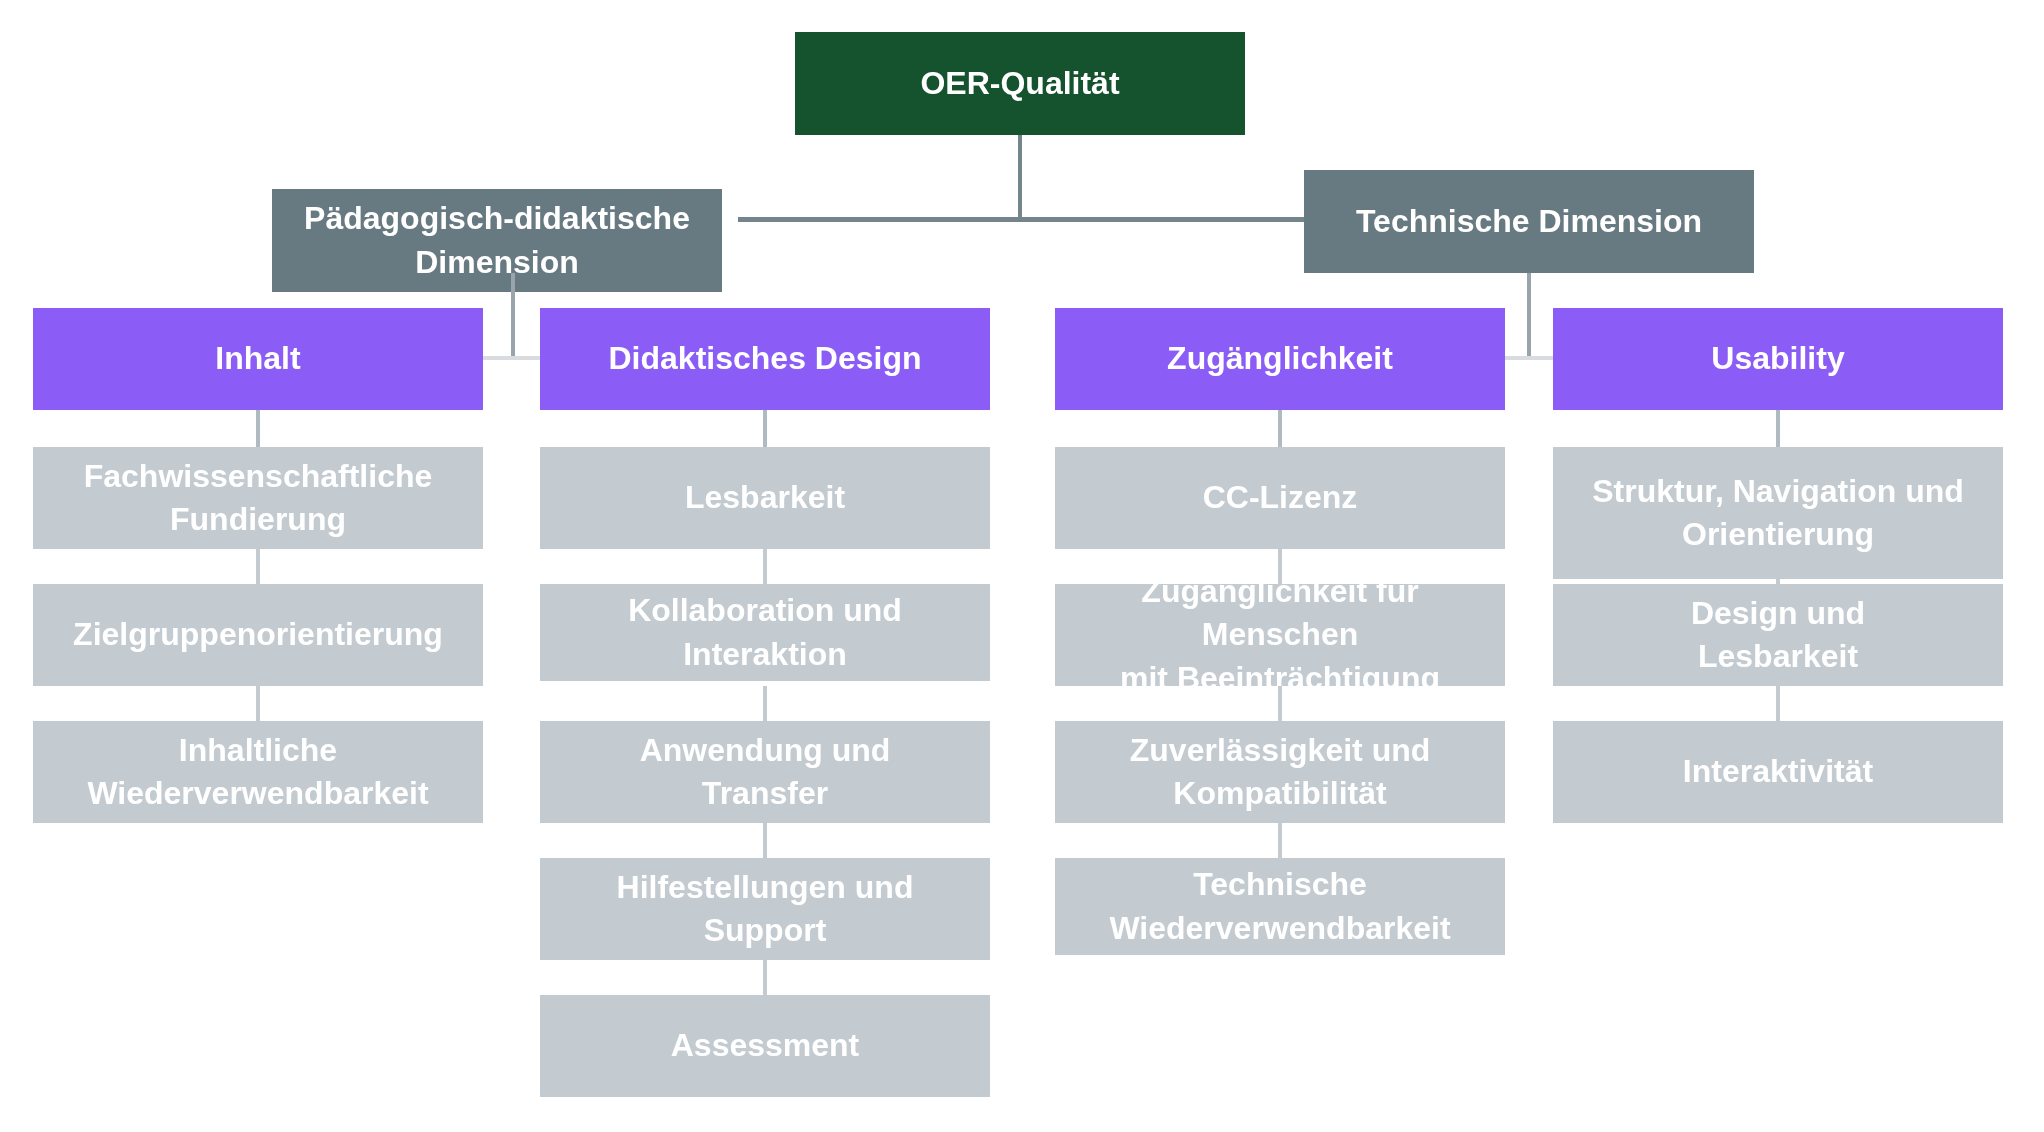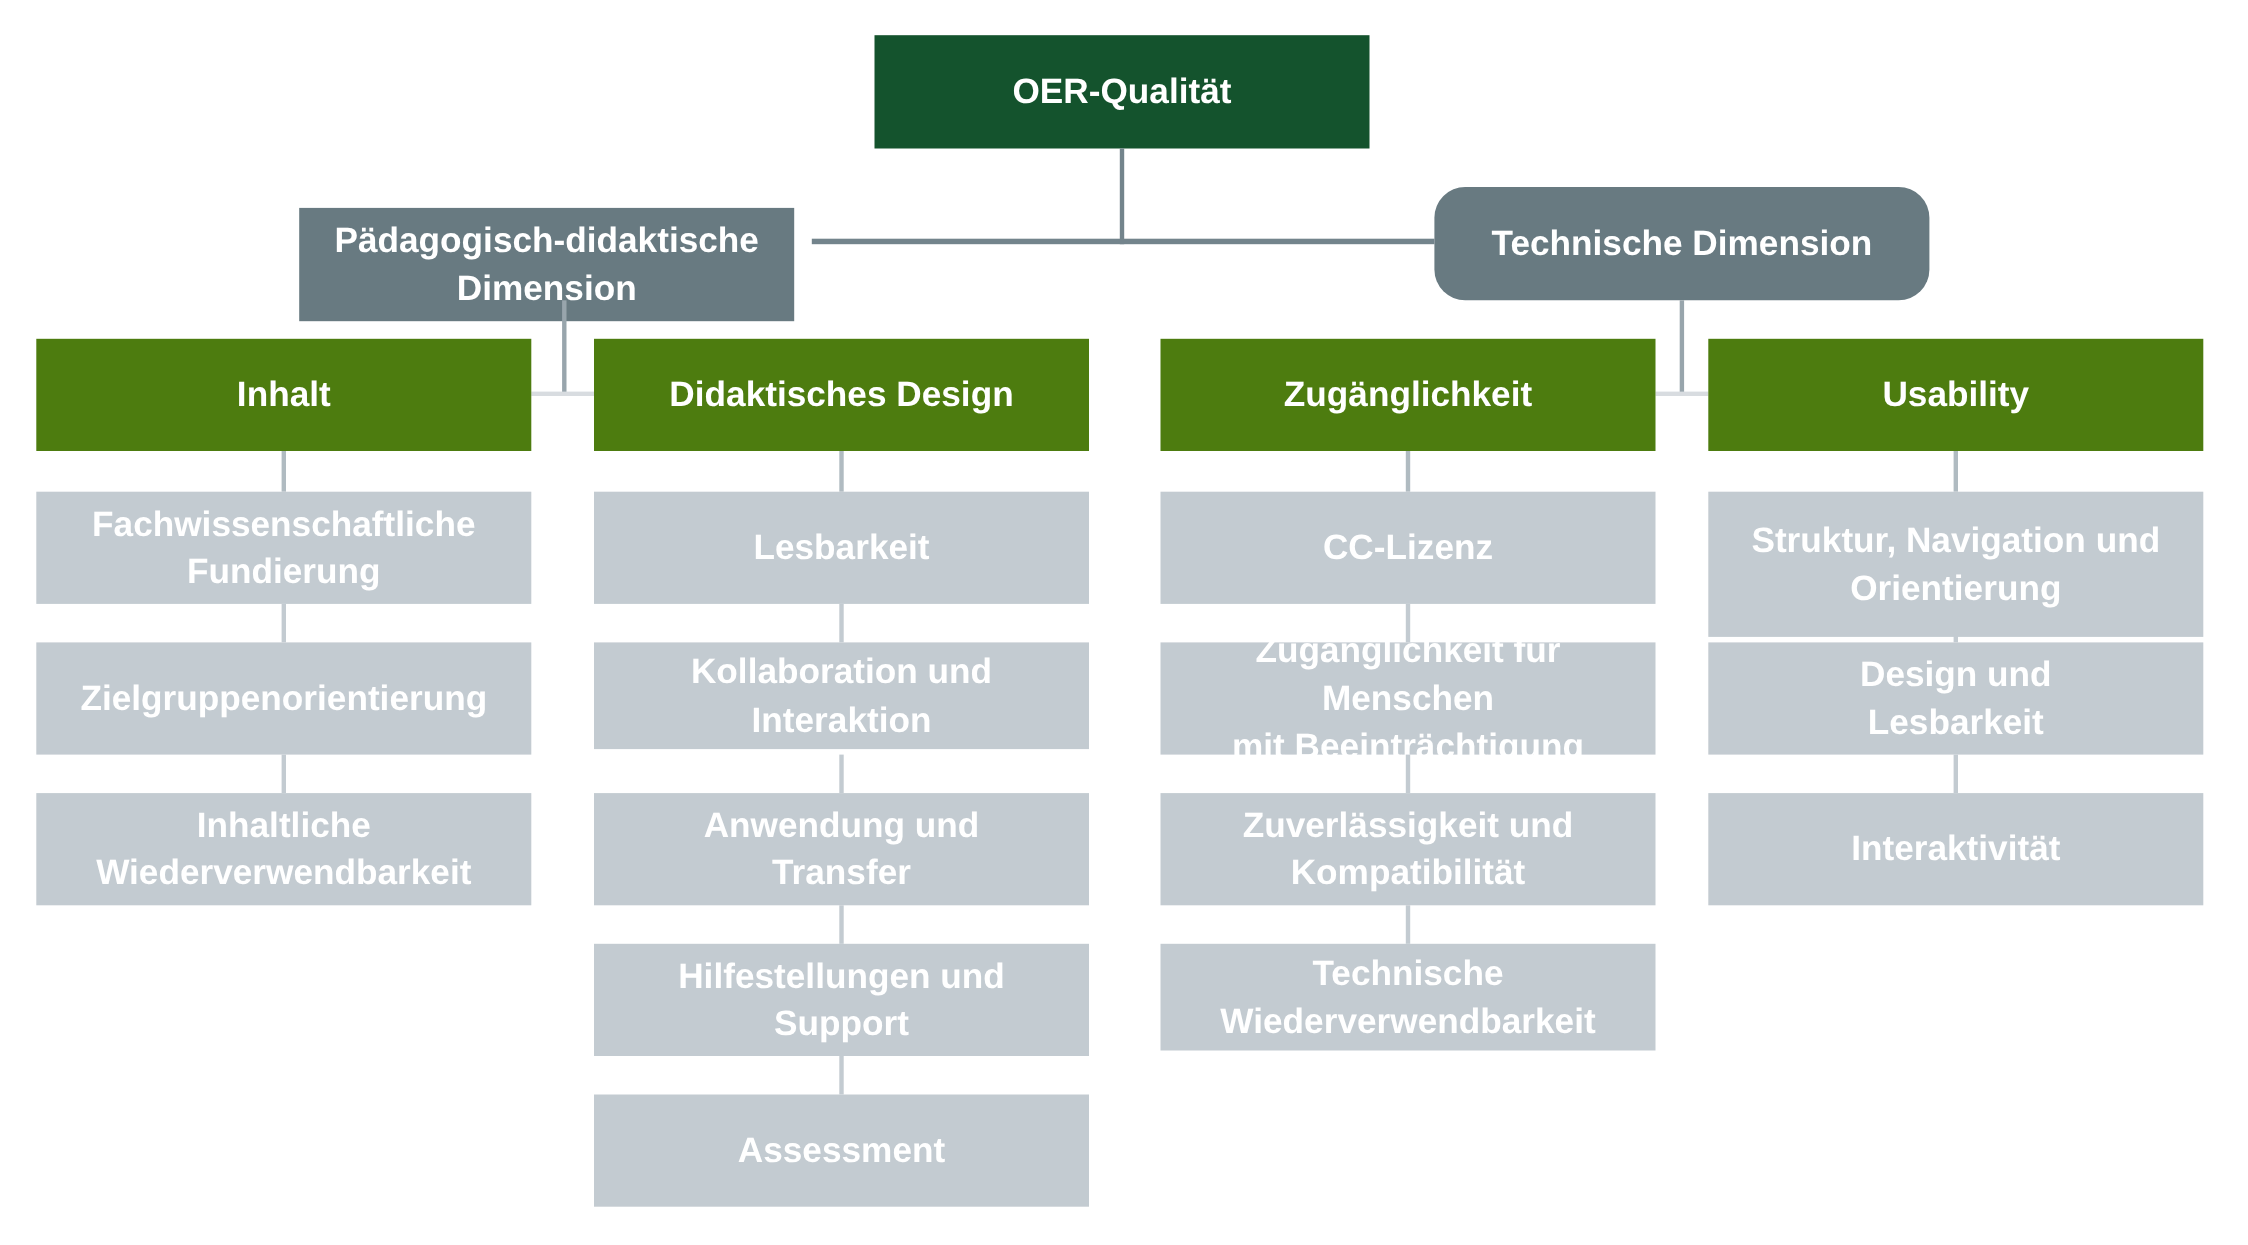--- a/index.html
+++ b/index.html
@@ -17,42 +17,42 @@
     color:#ffffff;
     font-weight:700;
     font-size:32px;
     line-height:1.35;
     white-space:pre-line;
     box-sizing:border-box;
     padding:0 4px;
   }
   .level1{background:#14532d;}
   .level2{background:#687a81;}
-  .level3{background:#4d7c0f;}
+  .level3{background:#8b5cf6;}
   .item{background:#c3cbd1;}
   .conn{position:absolute;}
   .conn-dark{background:#73848c;}
   .conn-mid{background:#98a5ac;}
   .conn-stub{background:#d8dce0;}
   .conn-head{background:#b0bbc1;}
   .conn-item{background:#c3cbd1;}
 </style>
 </head>
 <body>
 
 <div class="stage">
 
   <div class="box level1" style="left:795px;top:32px;width:450px;height:103px;">OER-Qualität</div>
 
   <div class="conn conn-dark" style="left:1018px;top:135px;width:4px;height:87px;"></div>
   <div class="conn conn-dark" style="left:738px;top:217px;width:566px;height:5px;"></div>
 
   <div class="box level2" style="left:272px;top:170px;width:450px;height:103px;margin-top:19px;">Pädagogisch-didaktische
 Dimension</div>
-  <div class="box level2" style="left:1304px;top:170px;width:450px;height:103px;border-radius:28px;">Technische Dimension</div>
+  <div class="box level2" style="left:1304px;top:170px;width:450px;height:103px;">Technische Dimension</div>
 
   <div class="conn conn-mid" style="left:511px;top:273px;width:4px;height:87px;"></div>
   <div class="conn conn-stub" style="left:483px;top:356px;width:57px;height:4px;"></div>
   <div class="conn conn-mid" style="left:1527px;top:273px;width:4px;height:87px;"></div>
   <div class="conn conn-stub" style="left:1505px;top:356px;width:48px;height:4px;"></div>
 
   <div class="box level3" style="left:33px;top:308px;width:450px;height:102px;">Inhalt</div>
   <div class="box level3" style="left:540px;top:308px;width:450px;height:102px;">Didaktisches Design</div>
   <div class="box level3" style="left:1055px;top:308px;width:450px;height:102px;">Zugänglichkeit</div>
   <div class="box level3" style="left:1553px;top:308px;width:450px;height:102px;">Usability</div>

